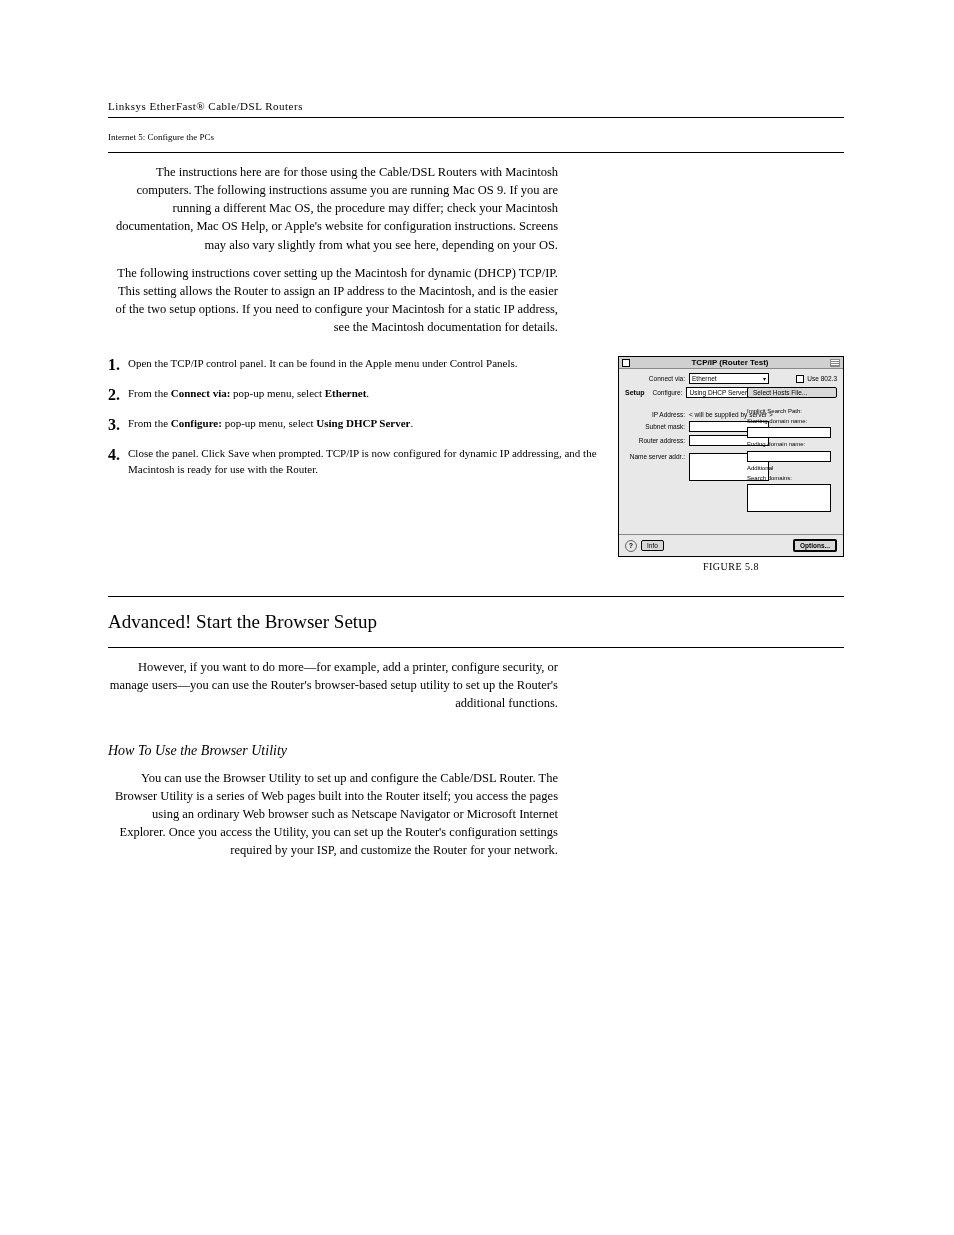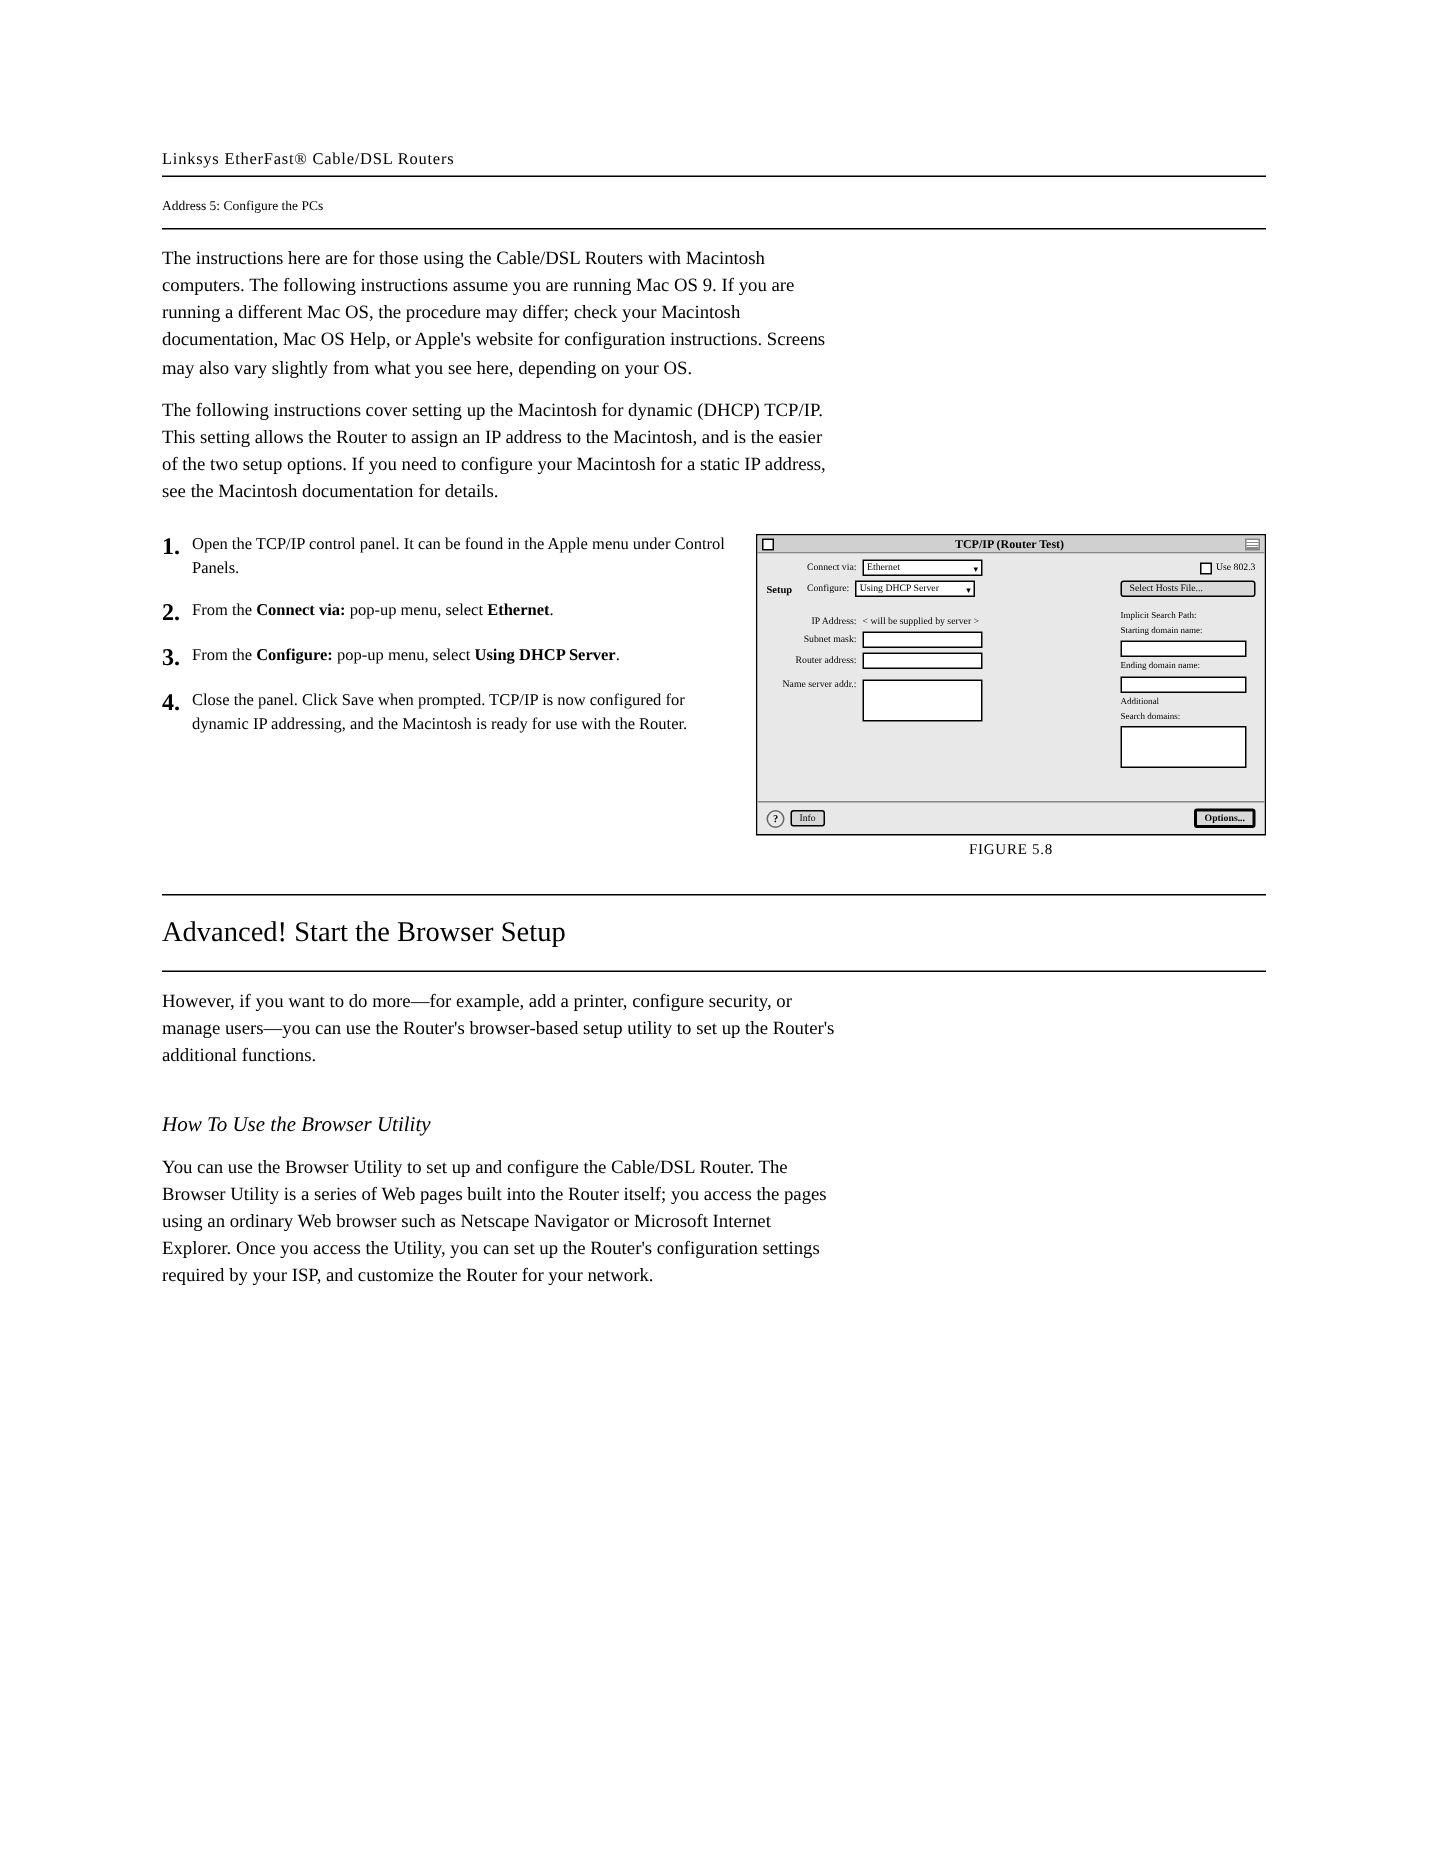--- a/index.html
+++ b/index.html
@@ -4,25 +4,25 @@
 <style>
   * { box-sizing: border-box; margin: 0; padding: 0; }
   body { width: 954px; height: 1235px; background: #fff; font-family: Georgia, 'Times New Roman', serif; color: #000; position: relative; }
   .page { padding: 100px 110px 60px 108px; }
   .page-header { font-size: 11px; letter-spacing: 0.5px; }
   .page-header-line { border-bottom: 1px solid #000; height: 6px; margin-bottom: 14px; }
   .chapter { font-size: 9px; margin-top: 6px; }
   .hr-thin { border-bottom: 1px solid #000; height: 1px; margin: 10px 0; }
   .section-title { font-size: 19px; font-weight: normal; margin-top: 50px; margin-bottom: 14px; }
   .subsection-title { font-size: 14px; font-style: italic; margin-top: 30px; margin-bottom: 10px; }
-  .body-text { font-size: 12.5px; line-height: 1.45; max-width: 450px; }
+  .body-text { font-size: 12.5px; line-height: 1.45; max-width: 450px; text-align: right; }
   .body-text p { margin-bottom: 10px; }
   .two-col { display: flex; align-items: flex-start; gap: 20px; }
   .col-text { flex: 1; }
-  .figure { width: 340px; background: #f0f0f0; border: 1px solid #000; font-family: Liberation Serif, serif; font-size: 7px; position: relative; }
+  .figure { width: 226px; background: #f0f0f0; border: 1px solid #000; font-family: Liberation Sans, sans-serif; font-size: 7px; position: relative; }
   .titlebar { display: flex; align-items: center; background: #d0d0d0; border-bottom: 1px solid #888; padding: 1px 3px; }
   .closebox { width: 8px; height: 8px; border: 1px solid #000; background: #fff; }
   .wintitle { flex: 1; text-align: center; font-weight: bold; font-size: 8px; }
   .stripes { width: 10px; height: 8px; border: 1px solid #888; background: repeating-linear-gradient(0deg,#888 0 1px,#fff 1px 2px); }
   .panel-body { padding: 4px 6px 4px 6px; background: #e8e8e8; }
   .row { display: flex; align-items: center; margin-bottom: 3px; }
   .lbl { width: 64px; text-align: right; padding-right: 4px; font-size: 6.5px; white-space: nowrap; }
   .sel { border: 1px solid #000; background: #fff; padding: 1px 2px; font-size: 6.5px; width: 80px; position: relative; }
   .sel-arrow { position: absolute; right: 2px; top: 1px; font-size: 6px; }
   .inp { border: 1px solid #000; background: #fff; height: 11px; width: 80px; }
@@ -43,21 +43,21 @@
   .caption-num { font-size: 10px; font-variant: small-caps; letter-spacing: 0.5px; }
 </style>
 </head>
 <body>
 
 <div class="page">
   <div class="page-header">
     <span>Linksys EtherFast® Cable/DSL Routers</span>
   </div>
   <div class="page-header-line"></div>
-  <div class="chapter">Address 5: Configure the PCs</div>
+  <div class="chapter">Internet 5: Configure the PCs</div>
 
   <div class="hr-thin"></div>
 
   <div class="body-text">
     <p>The instructions here are for those using the Cable/DSL Routers with Macintosh computers. The following instructions assume you are running Mac OS 9. If you are running a different Mac OS, the procedure may differ; check your Macintosh documentation, Mac OS Help, or Apple's website for configuration instructions. Screens may also vary slightly from what you see here, depending on your OS.</p>
     <p>The following instructions cover setting up the Macintosh for dynamic (DHCP) TCP/IP. This setting allows the Router to assign an IP address to the Macintosh, and is the easier of the two setup options. If you need to configure your Macintosh for a static IP address, see the Macintosh documentation for details.</p>
   </div>
 
   <div class="two-col" style="margin-top:20px;">
     <div class="col-text">

